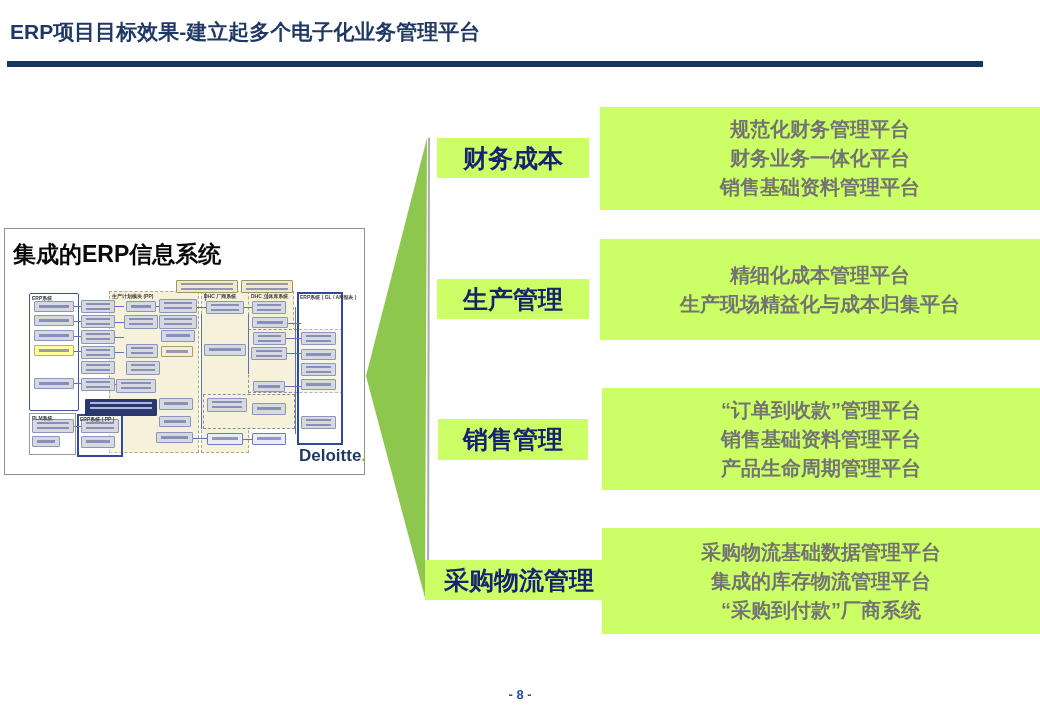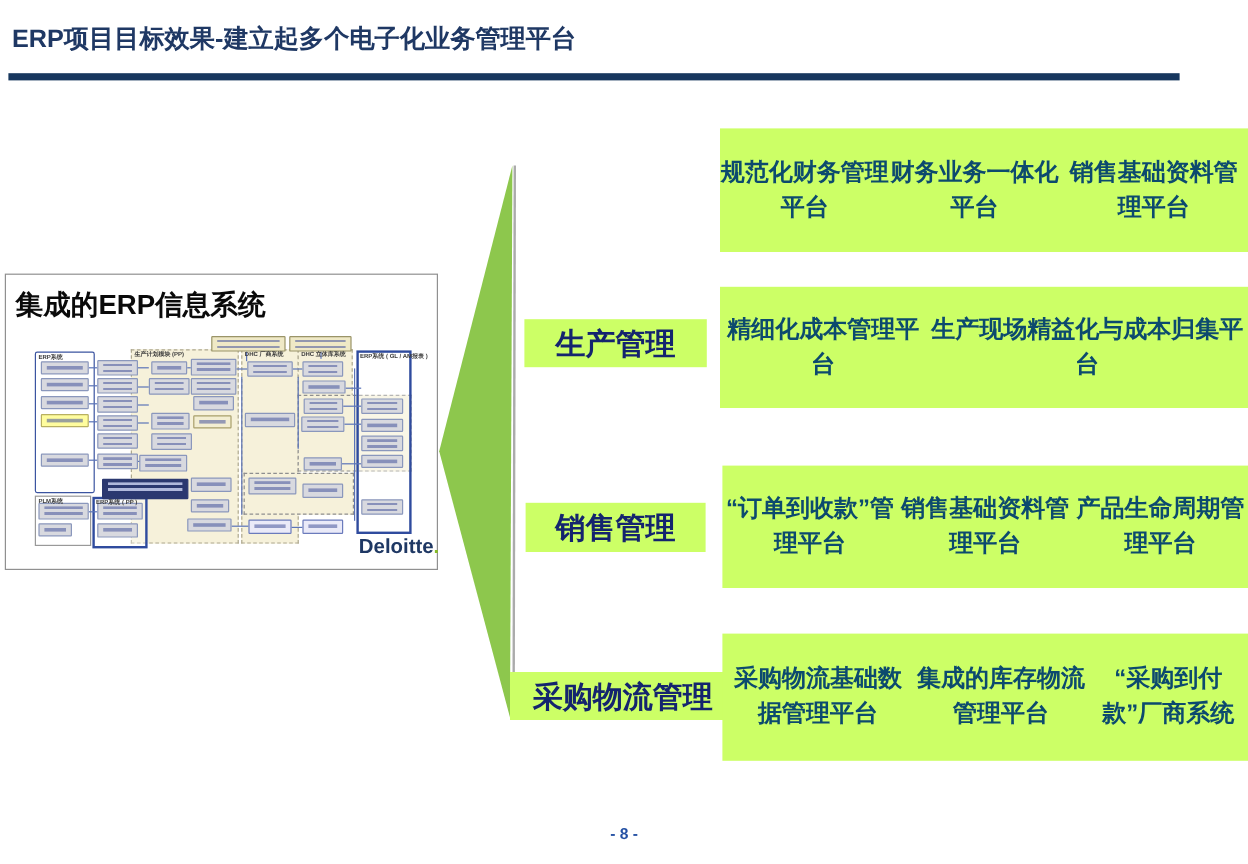--- a/index.html
+++ b/index.html
@@ -42,22 +42,22 @@
   .deloitte .dot{color:#86BC25;}
 
   
   .arrow-svg{position:absolute;left:362px;top:134px;}
 
   
   .cat-label{position:absolute;background:#CCFF66;color:#14246E;font-weight:bold;font-size:25px;
              display:flex;align-items:center;justify-content:center;white-space:nowrap;z-index:2;}
 
   
-  .plat-box{position:absolute;background:#CCFF66;color:#0c4a6e;font-weight:bold;font-size:20px;
-            line-height:29px;display:flex;flex-direction:row;align-items:center;
+  .plat-box{position:absolute;background:#CCFF66;color:#737373;font-weight:bold;font-size:20px;
+            line-height:29px;display:flex;flex-direction:column;align-items:center;
             justify-content:center;text-align:center;z-index:2;}
 
   .footer{position:absolute;left:0;right:0;top:687px;text-align:center;font-size:13px;
           font-weight:bold;color:#2450A4;}
 </style>
 </head>
 <body>
 
 <div id="page">
 
@@ -158,21 +158,22 @@
     <div class="deloitte">
       <span>Deloitte</span><span class="dot">.</span>
     </div>
   </div>
 
   <svg class="arrow-svg" width="72" height="468" viewBox="0 0 72 468">
     <polygon points="65,4 4,242 63,464" fill="#8DC74D"></polygon>
     <line x1="67" y1="4" x2="66" y2="464" stroke="#ABABAB" stroke-width="2"></line>
   </svg>
 
-  <div class="cat-label" style="left:437px;top:266px;width:152px;height:40px">生产管理</div>
+  <div class="cat-label" style="left:437px;top:138px;width:152px;height:40px">财务成本</div>
+  <div class="cat-label" style="left:437px;top:279px;width:152px;height:40px">生产管理</div>
   <div class="cat-label" style="left:438px;top:419px;width:150px;height:41px">销售管理</div>
   <div class="cat-label" style="left:425px;top:560px;width:188px;height:40px">采购物流管理</div>
 
   <div class="plat-box" style="left:600px;top:107px;width:440px;height:103px">
     <div>规范化财务管理平台</div>
     <div>财务业务一体化平台</div>
     <div>销售基础资料管理平台</div>
   </div>
   <div class="plat-box" style="left:600px;top:239px;width:440px;height:101px">
     <div>精细化成本管理平台</div>

